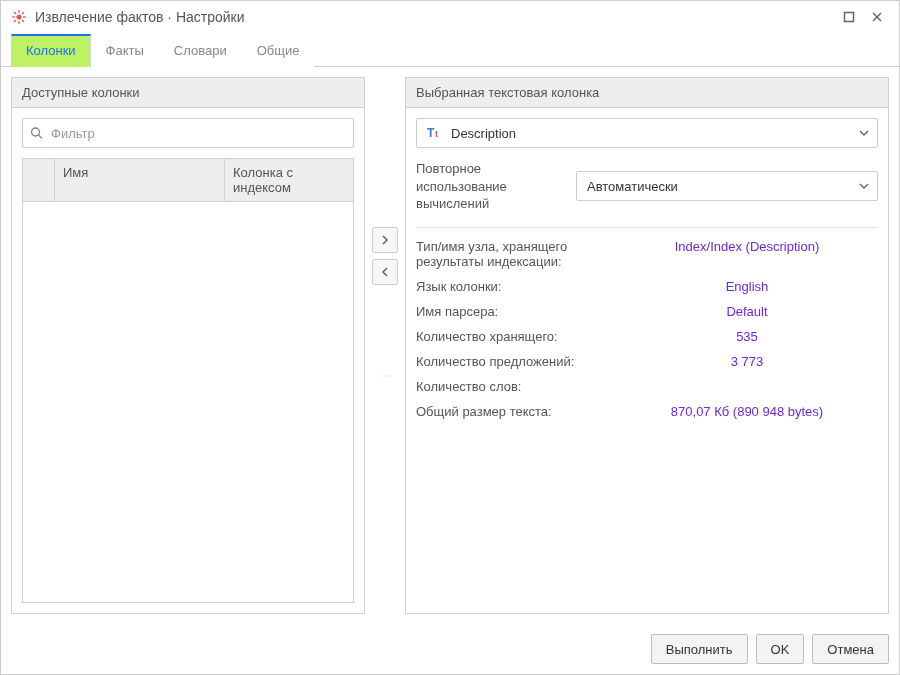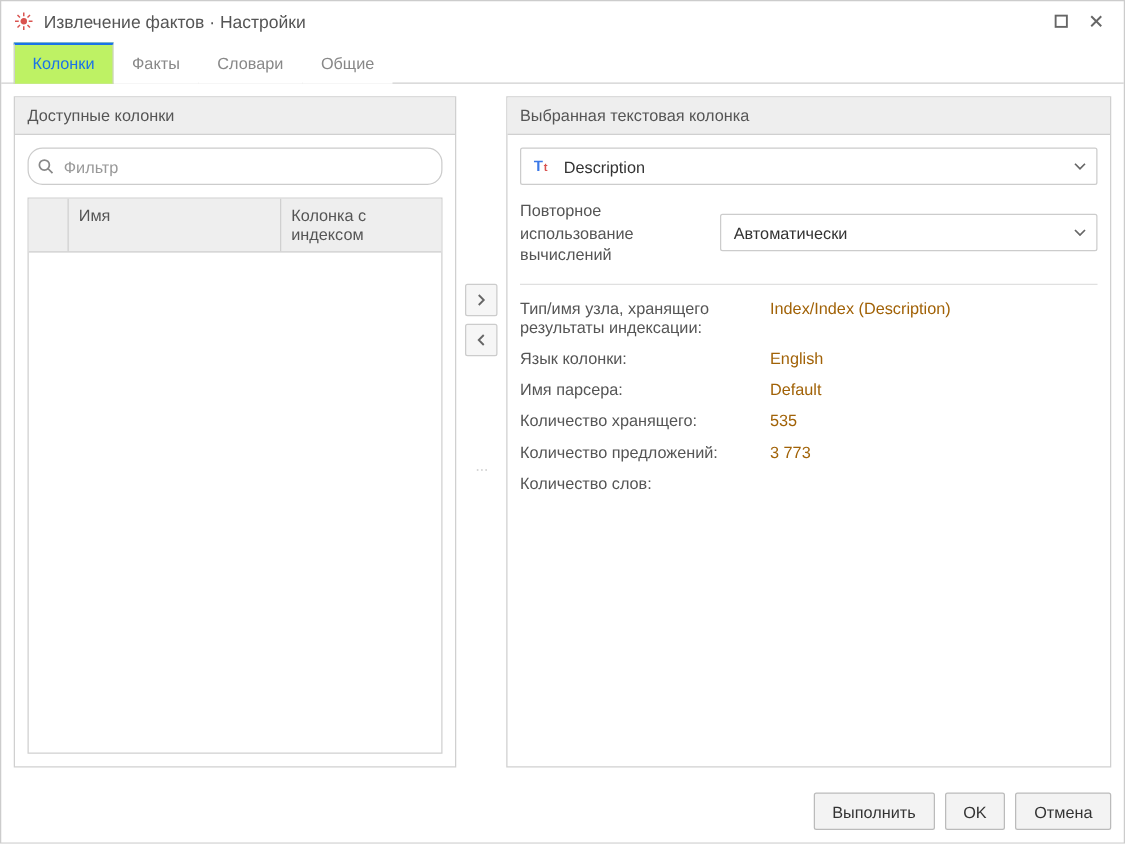--- a/index.html
+++ b/index.html
@@ -109,21 +109,21 @@
   }
   .filter-wrap {
     position: relative;
     margin-bottom: 10px;
   }
   .filter-input {
     width: 100%;
     height: 30px;
     padding: 4px 8px 4px 28px;
     border: 1px solid #ccc;
-    border-radius: 12px;
+    border-radius: 2px;
     font-size: 13px;
     color: #333;
   }
   .filter-input::placeholder { color: #999; }
   .filter-icon {
     position: absolute;
     left: 8px; top: 50%;
     transform: translateY(-50%);
     color: #888;
     pointer-events: none;
@@ -177,21 +177,21 @@
   .hr {
     border-top: 1px solid #e0e0e0;
     margin: 14px 0 6px 0;
   }
   .info-row {
     display: flex;
     padding: 5px 0;
     color: #555;
   }
   .info-row .k { width: 200px; }
-  .info-row .v { flex: 1; color: #a16207; }
+  .info-row .v { flex: 1; color: #6d28d9; text-align: center; }
   .footer {
     display: flex;
     justify-content: flex-end;
     gap: 8px;
     padding: 10px;
   }
   .btn {
     height: 30px;
     padding: 0 14px;
     border: 1px solid #bbb;
@@ -330,20 +330,24 @@
           <div class="k">Количество хранящего:</div>
           <div class="v">535</div>
         </div>
         <div class="info-row">
           <div class="k">Количество предложений:</div>
           <div class="v">3 773</div>
         </div>
         <div class="info-row">
           <div class="k">Количество слов:</div>
         </div>
+        <div class="info-row">
+          <div class="k">Общий размер текста:</div>
+          <div class="v">870,07 Кб (890 948 bytes)</div>
+        </div>
       </div>
     </div>
   </div>
 
   <div class="footer">
     <button class="btn">Выполнить</button>
     <button class="btn">OK</button>
     <button class="btn">Отмена</button>
   </div>
 </div>

